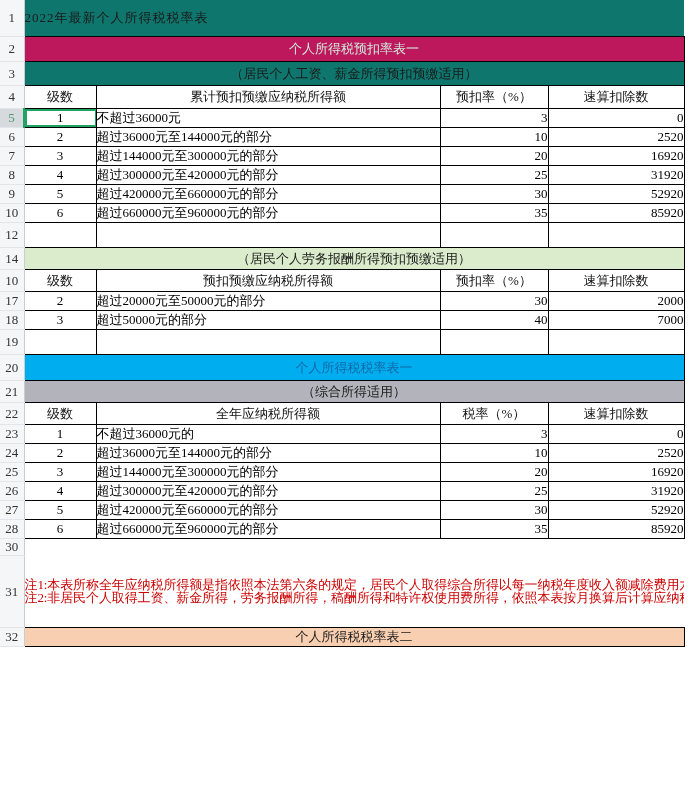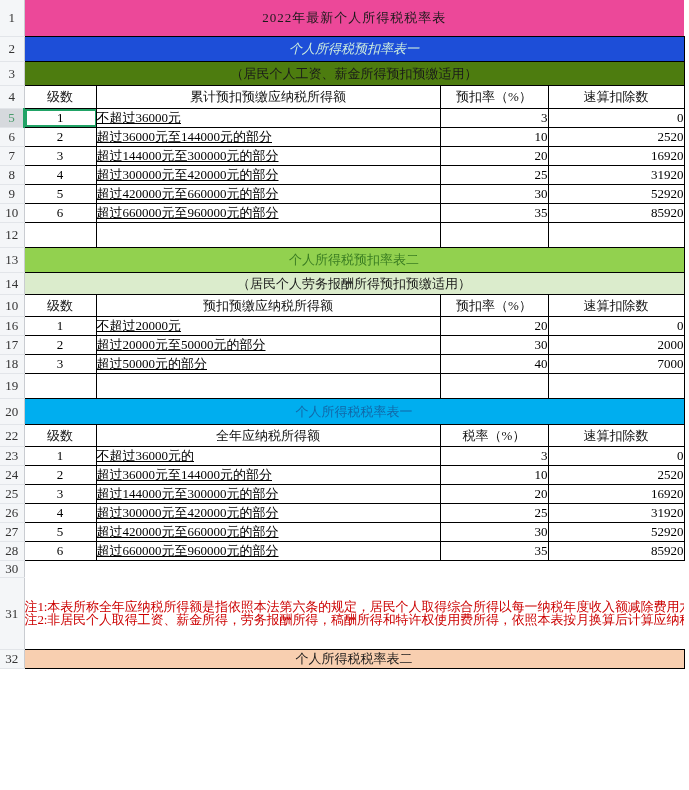--- a/index.html
+++ b/index.html
@@ -63,45 +63,44 @@
   .cell {
     border: 1px solid #000000;
     background: #ffffff;
   }
   .cell.empty {
     border: none;
     background: #ffffff;
   }
   .ctr { text-align: center; }
   .right { text-align: right; padding-right: 4px; }
-  .left { text-align: left; padding-left: 3px; text-decoration: underline; }
+  .left { text-align: left; padding-left: 3px; }
 
   
   td.titlecell {
     border: none;
-    background: #ec4899;
-    text-align: center;
+    background: #0f766e;
+    text-align: left;
     font-size: 21px;
     color: #1a1a1a;
     letter-spacing: 1px;
   }
 
   
   td.banner {
     text-align: center;
     font-size: 15px;
     border: 1px solid #000000;
   }
   td.banner.green1 {
-    background: #1d4ed8;
+    background: #be185d;
     color: #cfeedd;
-    font-style: italic;
   }
   td.banner.yellow1 {
-    background: #4d7c0f;
+    background: #0f766e;
     color: #1a1a1a;
     font-size: 13px;
   }
   td.banner.green2 {
     background: #92d14f;
     color: #3a7d22;
   }
   td.banner.palegreen {
     background: #dbeccc;
     color: #1a1a1a;
@@ -251,50 +250,37 @@
 
       <tr style="height:25px">
         <td class="rowhdr">12</td>
         <td class="cell empty"></td>
         <td class="cell empty" style="border-left:1px solid #000;border-right:1px solid #000"></td>
         <td class="cell empty" style="border-right:1px solid #000"></td>
         <td class="cell empty" style="border-right:1px solid #000"></td>
         <td class="edgecol"></td>
       </tr>
 
-      <tr style="height:25px">
-        <td class="rowhdr">13</td>
-        <td class="banner green2" colspan="4">个人所得税预扣率表二</td>
-        <td class="edgecol"></td>
-      </tr>
 
       <tr style="height:22px">
         <td class="rowhdr">14</td>
         <td class="banner palegreen" colspan="4">（居民个人劳务报酬所得预扣预缴适用）</td>
         <td class="edgecol"></td>
       </tr>
 
       <tr style="height:22px">
         <td class="rowhdr">10</td>
         <td class="colhead">级数</td>
         <td class="colhead">预扣预缴应纳税所得额</td>
         <td class="colhead">预扣率（%）</td>
         <td class="colhead">速算扣除数</td>
         <td class="edgecol"></td>
       </tr>
 
       <tr style="height:19px">
-        <td class="rowhdr">16</td>
-        <td class="cell ctr">1</td>
-        <td class="cell left">不超过20000元</td>
-        <td class="cell right">20</td>
-        <td class="cell right">0</td>
-        <td class="edgecol"></td>
-      </tr>
-      <tr style="height:19px">
         <td class="rowhdr">17</td>
         <td class="cell ctr">2</td>
         <td class="cell left">超过20000元至50000元的部分</td>
         <td class="cell right">30</td>
         <td class="cell right">2000</td>
         <td class="edgecol"></td>
       </tr>
       <tr style="height:19px">
         <td class="rowhdr">18</td>
         <td class="cell ctr">3</td>
@@ -312,20 +298,25 @@
         <td class="cell empty" style="border-right:1px solid #000"></td>
         <td class="edgecol"></td>
       </tr>
 
       <tr style="height:26px">
         <td class="rowhdr">20</td>
         <td class="banner blue1" colspan="4">个人所得税税率表一</td>
         <td class="edgecol"></td>
       </tr>
 
+      <tr style="height:22px">
+        <td class="rowhdr">21</td>
+        <td class="banner grey1" colspan="4">（综合所得适用）</td>
+        <td class="edgecol"></td>
+      </tr>
 
       <tr style="height:22px">
         <td class="rowhdr">22</td>
         <td class="colhead">级数</td>
         <td class="colhead">全年应纳税所得额</td>
         <td class="colhead">税率（%）</td>
         <td class="colhead">速算扣除数</td>
         <td class="edgecol"></td>
       </tr>
 

